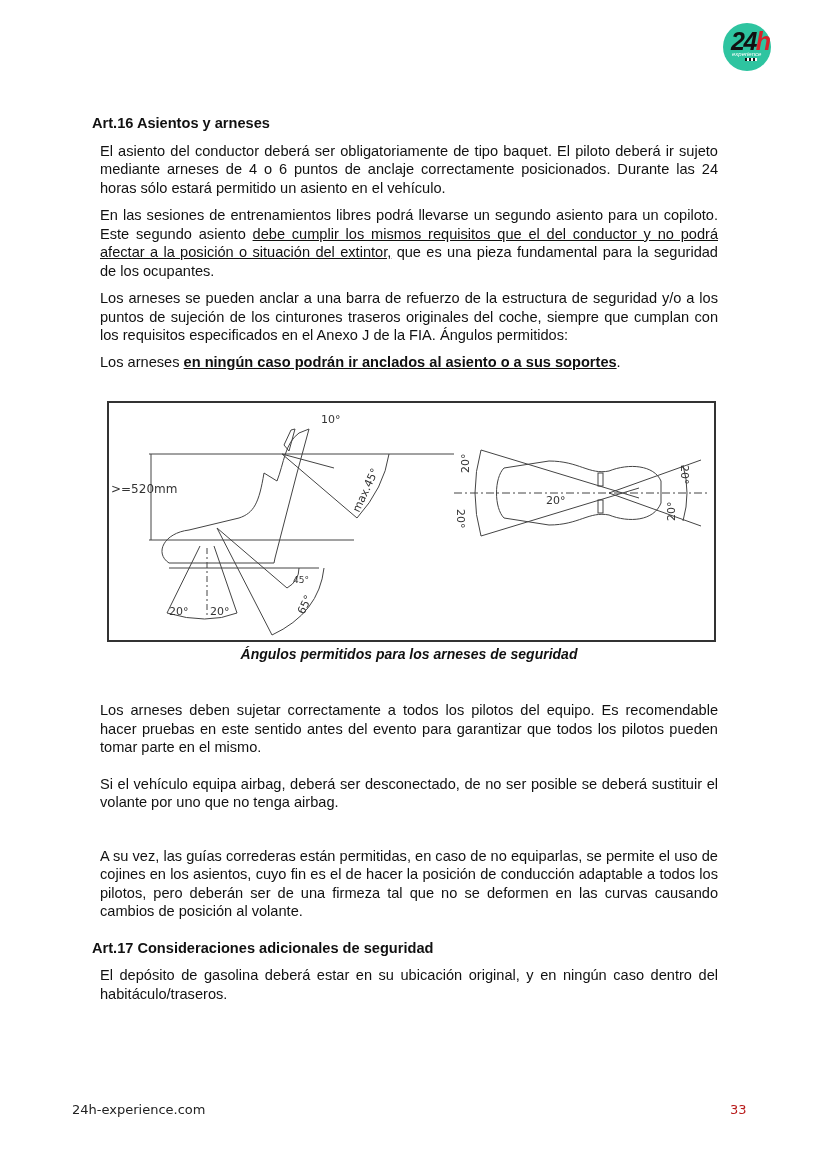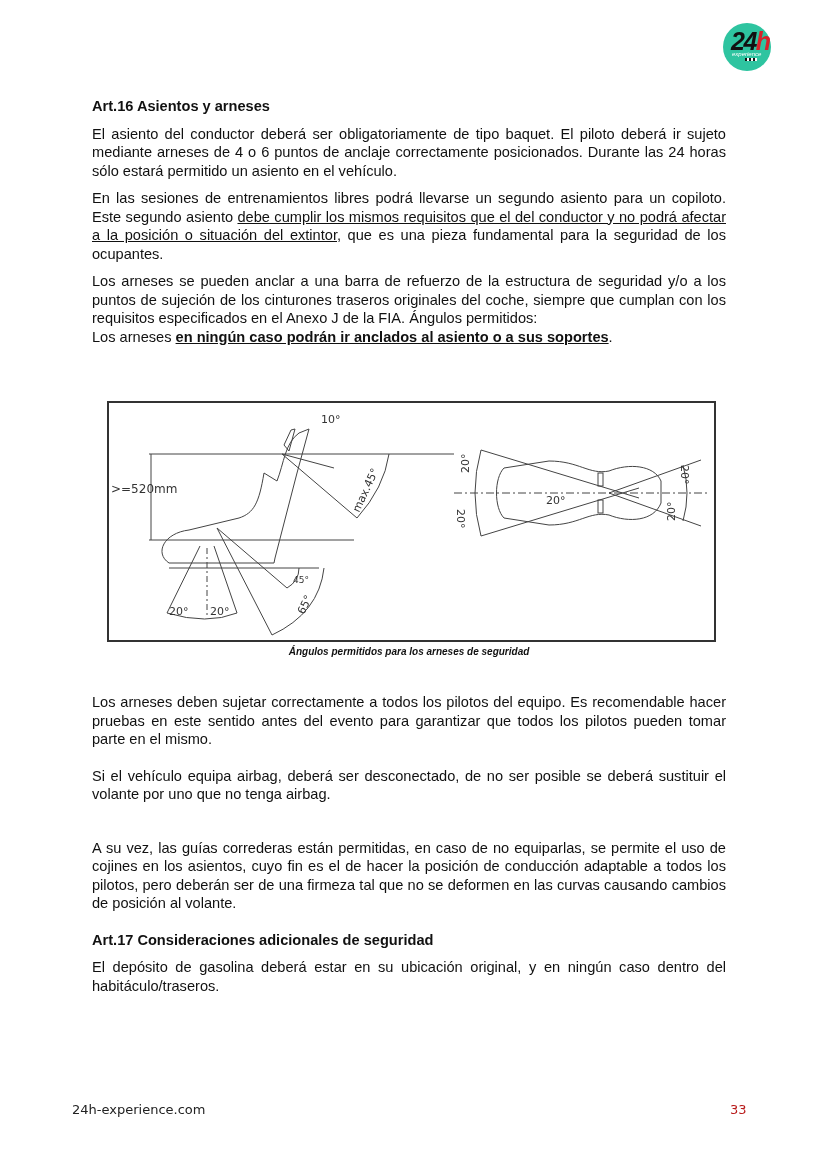--- a/index.html
+++ b/index.html
@@ -8,26 +8,26 @@
   .logo { position: absolute; left: 723px; top: 23px; width: 48px; height: 48px; border-radius: 50%;
           background: #2ec4a0; }
   .logo .num { position: absolute; left: 8px; top: 8px; font-weight: bold; font-style: italic; font-size: 25px;
                letter-spacing: -1.5px; color: #111; line-height: 20px; font-family: "Liberation Sans", sans-serif; text-align: right; }
   .logo .num .h { color: #d8232a; }
   .logo .exp { position: absolute; left: 9px; top: 28px; font-size: 6px; font-style: italic; color: #fff;
                line-height: 7px; font-family: "Liberation Sans", sans-serif; }
   .logo .flag { position: absolute; left: 22px; top: 35px; width: 12px; height: 3px;
                 background: repeating-linear-gradient(90deg, #111 0 2px, #fff 2px 4px); }
   .content { position: absolute; left: 92px; top: 97px; width: 634px; font-size: 14.6px; line-height: 18.5px; }
-  h2 { font-size: 14.6px; font-weight: bold; margin: 0 0 9px 0; line-height: 18.5px; }
-  p { margin: 0; text-align: justify; }
+  h2 { font-size: 14.6px; font-weight: bold; margin: 17px 0 9px 0; line-height: 18.5px; }
+  p { margin: 8px; text-align: justify; }
   .u { text-decoration: underline; }
   .bu { font-weight: bold; text-decoration: underline; }
   .figure { position: absolute; left: 107px; top: 401px; width: 605px; height: 237px; border: 2px solid #333; }
-  .caption { position: absolute; left: 92px; top: 646px; width: 634px; text-align: center; font-size: 10px;
+  .caption { position: absolute; left: 92px; top: 646px; width: 634px; text-align: center; font-size: 14px;
              font-weight: bold; font-style: italic; }
   .footer-left { position: absolute; left: 72px; top: 1102px; font-family: "DejaVu Sans", sans-serif; font-size: 13px; color: #222; }
   .footer-right { position: absolute; left: 730px; top: 1102px; font-family: "DejaVu Sans", sans-serif; font-size: 13px; color: #b91c1c; }
   svg text { font-family: "DejaVu Sans", sans-serif; fill: #333; }
 </style>
 </head>
 <body>
 
 <div class="logo">
   <span class="num"><span>24</span><span class="h">h</span></span>

